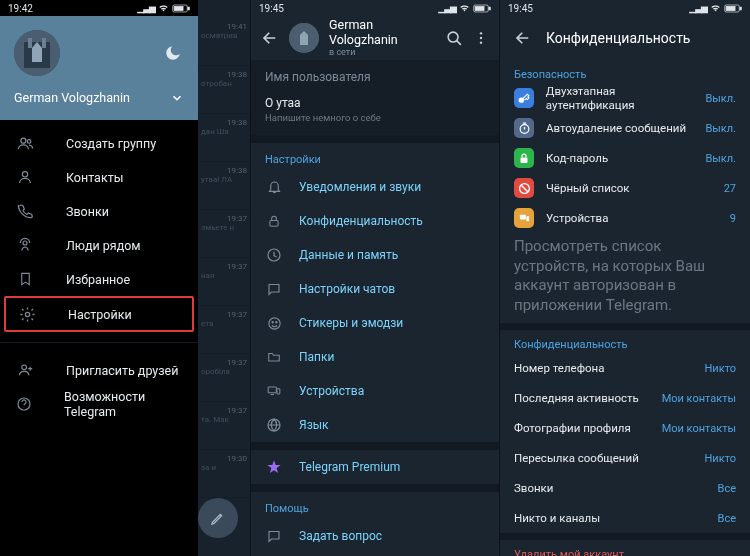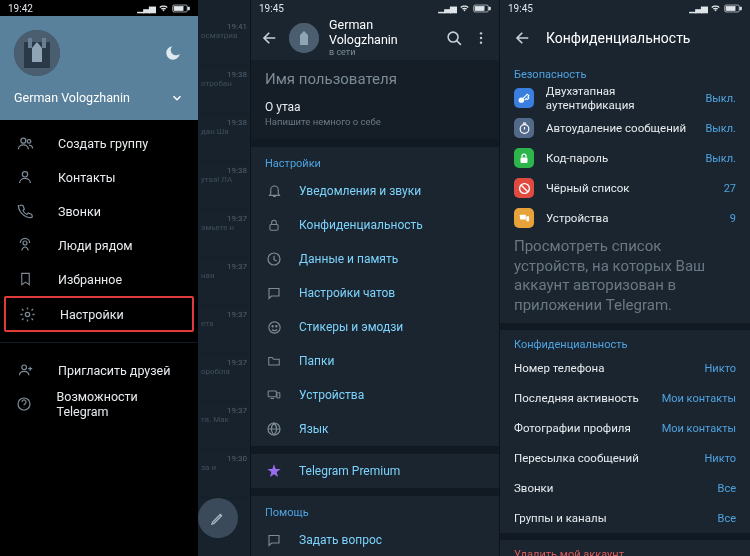--- a/index.html
+++ b/index.html
@@ -37,21 +37,21 @@
   .avatar svg { width:100%; height:100%; }
   .night-icon { position:absolute; top:28px; right:16px; color:#dfe9ef;}
   .drawer-name {
     display:flex; justify-content:space-between; align-items:center;
     margin-top:14px; font-size:12.5px; color:#fff;
   }
   .chev { width:14px; height:14px; }
 
   .menu { padding:6px 0;}
   .menu-item {
-    display:flex; align-items:center; gap:24px;
+    display:flex; align-items:center; gap:32px;
     height:34px; padding:0 16px; font-size:12.5px; color:#e8ecef;
   }
   .menu-item .mi-icon { width:18px; display:flex; justify-content:center; color:#7d8b97;}
   .menu-sep { height:1px; background:#111a22; margin:4px 0;}
   .menu-item.highlighted {
     border:2px solid #e03b3b; border-radius:2px;
     margin:0 4px; padding:0 12px; height:36px;
   }
 
   
@@ -75,21 +75,21 @@
     height:44px; display:flex; align-items:center; gap:10px; padding:0 10px;
   }
   .hicon { color:#c7d0d7; display:flex; align-items:center; }
   .avatar-sm {
     width:30px;height:30px;border-radius:50%;background:#3a5264;overflow:hidden;
   }
   .htitle { flex:1; line-height:1.15;}
   .htitle .name{font-size:12.5px;color:#fff;}
   .htitle .sub{font-size:9px;color:#7d8b97;}
   .section-dark { background:#151e27; padding:10px 14px 12px; }
-  .sec-label { font-size:15px; color:#7d8b97; margin-bottom:6px;}
+  .sec-label { font-size:12px; color:#7d8b97; margin-bottom:6px;}
   .about-title { font-size:12px; color:#e8ecef; margin-bottom:2px;}
   .about-sub { font-size:9.5px; color:#6b7883;}
   .gap-strip { height:8px; background:#111a22;}
   .sec-head { font-size:11px; color:#4fa3e0; padding:10px 14px 4px; background:#1a2530;}
   .setting-row {
     display:flex; align-items:center; gap:16px; height:34px; padding:0 14px;
     font-size:12px; color:#7dd3fc;
   }
   .setting-row .si{ width:18px; color:#7d8b97; display:flex; justify-content:center;}
   .premium-row .si { color:#9a6cf0;}
@@ -566,20 +566,20 @@
         <span class="val">Никто</span>
       </div>
       <div class="c-row noicon">
         <span class="left">
           <span>Звонки</span>
         </span>
         <span class="val">Все</span>
       </div>
       <div class="c-row noicon">
         <span class="left">
-          <span>Группы и каналы</span>
+          <span>Никто и каналы</span>
         </span>
         <span class="val">Все</span>
       </div>
     </div>
   <div class="c-sep"></div>
   <div class="c-sec-head danger">Удалить мой аккаунт</div>
 </div>
 
 </body></html>

